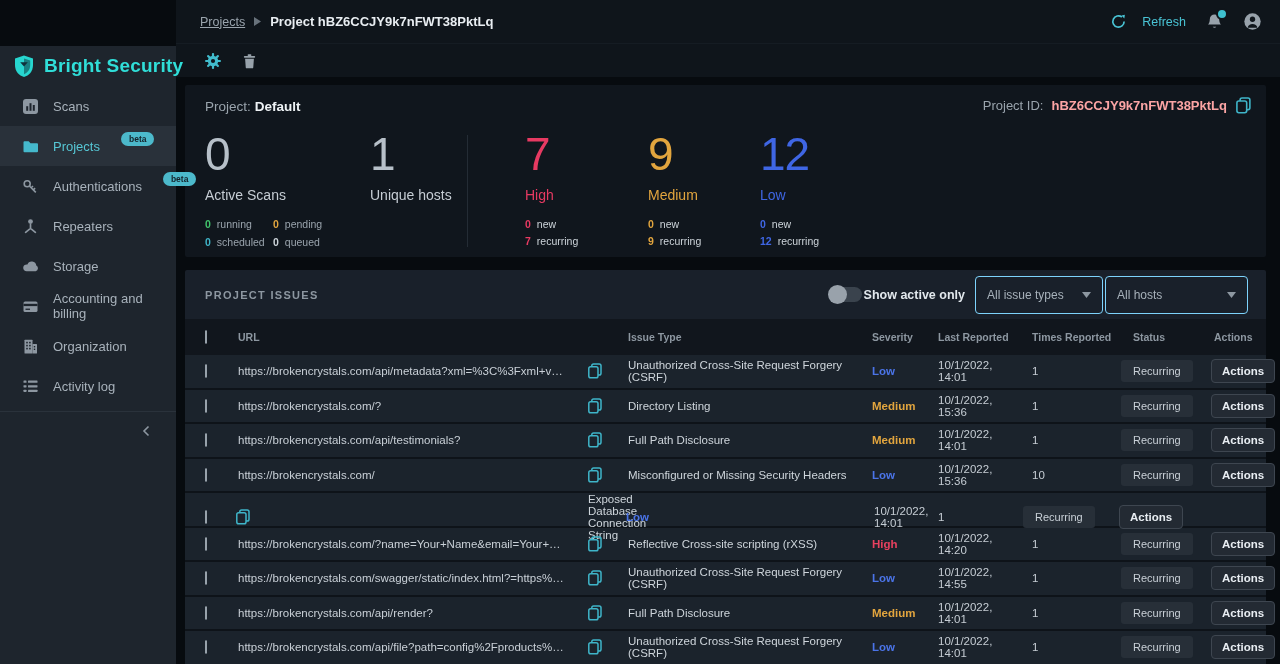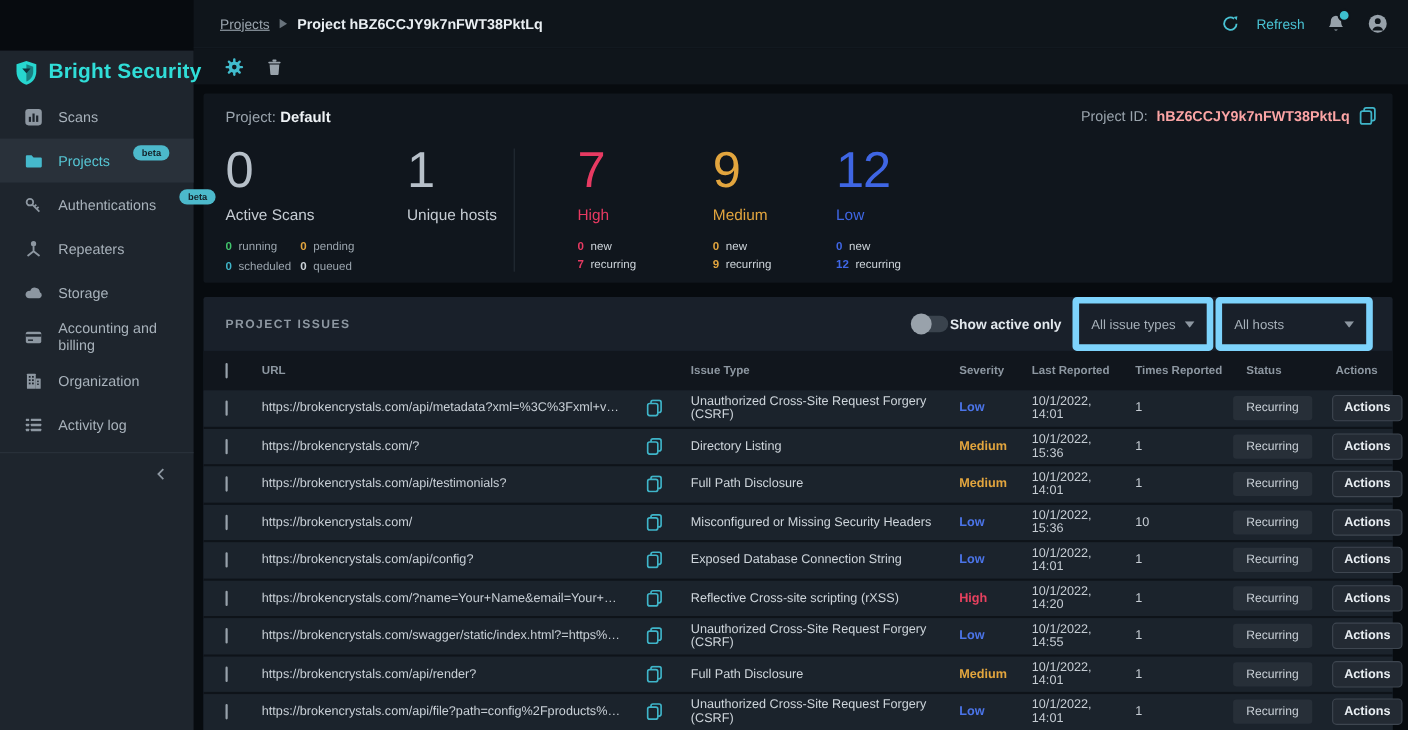--- a/index.html
+++ b/index.html
@@ -70,21 +70,21 @@
 
   
   .issues-panel { position:absolute; left:9px; top:193px; width:1081px; height:396px;
     background:#19202a; border-radius:2px 2px 0 0; }
   .filterbar { height:49px; display:flex; align-items:center; padding:0 18px 0 20px; }
   .issues-title { font-size:11px; font-weight:bold; letter-spacing:1.3px; color:#8d97a1; }
   .filters { margin-left:auto; display:flex; align-items:center; gap:2px; }
   .toggle { width:33px; height:15px; background:#3a434d; border-radius:8px; position:relative; cursor:pointer; }
   .toggle-knob { position:absolute; left:-1px; top:-2px; width:19px; height:19px; border-radius:50%; background:#99a2ab; }
   .toggle-label { font-size:12.5px; font-weight:600; color:#e2e8ed; margin-right:8px; }
-  .select { height:49px; border:6px solid #7dd3fc; border-radius:4px; display:flex; align-items:center;
+  .select { height:38px; border:1px solid #7dd3fc; border-radius:4px; display:flex; align-items:center;
     justify-content:space-between; padding:0 11px; color:#a7b1ba; font-size:12px; cursor:pointer; }
   .select-types { width:128px; } .select-hosts { width:143px; }
   .caret { color:#8d97a1; display:flex; margin-left:8px; }
 
   .grid-cols { display:grid; grid-template-columns:38px 352px 40px 246px 64px 94px 98px 92px 1fr; align-items:center; }
   .thead { height:36px; background:#11161d; font-size:10.5px; font-weight:bold; color:#8d97a1; }
   .c-check { padding-left:20px; }
   .c-url { padding-left:15px; padding-right:8px; overflow:hidden; white-space:nowrap; text-overflow:ellipsis; }
   .c-copy { padding-left:12px; }
   .c-type { padding-left:13px; padding-right:6px; }
@@ -473,21 +473,20 @@
     <div class="c-type">Misconfigured or Missing Security Headers</div>
     <div class="c-sev sev-low">Low</div>
     <div class="c-date">10/1/2022, 15:36</div>
     <div class="c-times">10</div>
     <div class="c-status"><span class="status-pill">Recurring</span></div>
     <div class="c-actions"><button class="actions-btn">Actions</button></div>
   </div>
 
   <div class="trow grid-cols">
     <div class="c-check"><span class="checkbox"></span></div>
-    <div class="c-url">https://brokencrystals.com/api/config?</div>
     <div class="c-copy">
             <span class="copy-btn">
               <svg width="16" height="16" viewBox="0 0 16 16">
                 <rect x="4.8" y="1" width="9.2" height="11" rx="1.8" fill="none" stroke="currentColor" stroke-width="1.5"></rect>
                 <rect class="copy-front-row" x="1.8" y="3.8" width="9.2" height="11" rx="1.8" stroke="currentColor" stroke-width="1.5"></rect>
               </svg>
             </span>
           </div>
     <div class="c-type">Exposed Database Connection String</div>
     <div class="c-sev sev-low">Low</div>

